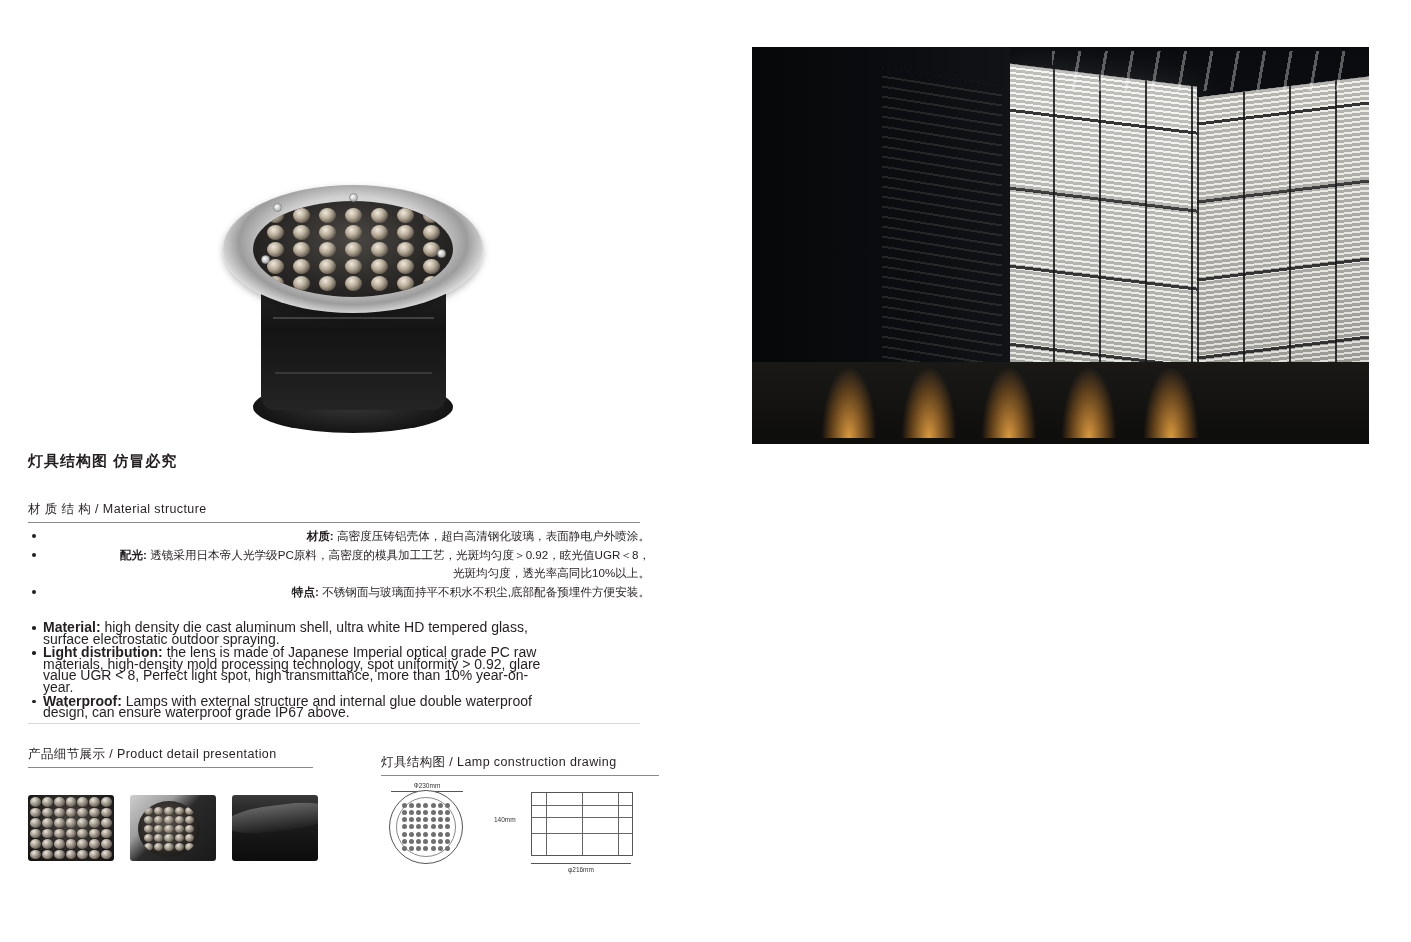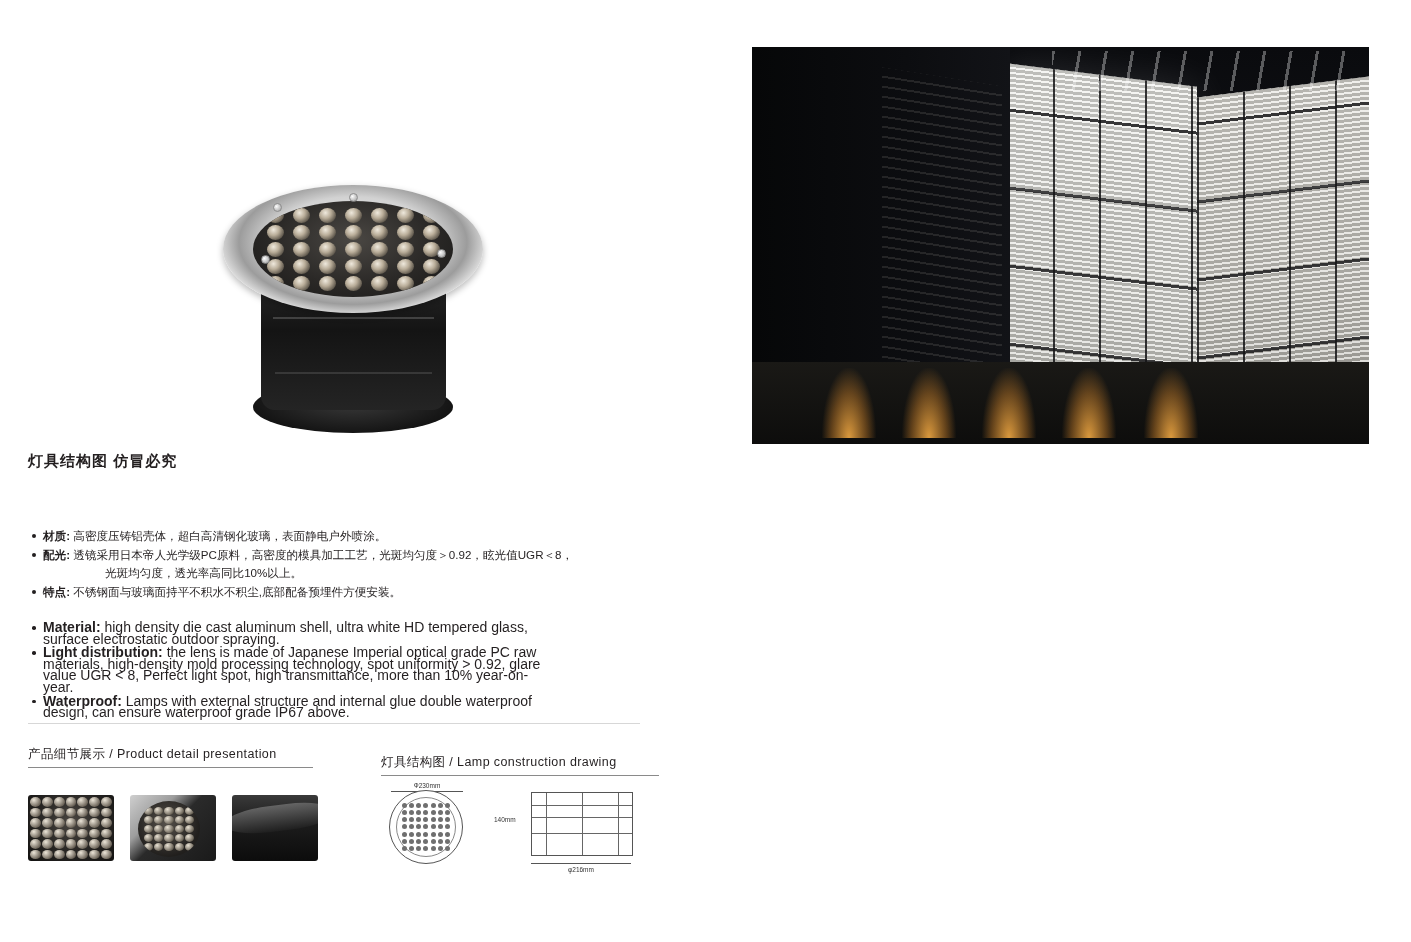--- a/index.html
+++ b/index.html
@@ -160,20 +160,21 @@
   #material-head .rule { width: 612px; }
 
   .cn-list {
     position: absolute;
     left: 30px;
     top: 527px;
     width: 620px;
     font-size: 11.6px;
     line-height: 17.5px;
     color: #231f20;
+    text-align: right;
   }
   .cn-list .row {
     position: relative;
     padding-left: 13px;
     margin-bottom: 1.5px;
   }
   .cn-list .row:before {
     content: "";
     position: absolute;
     left: 2px;
@@ -593,20 +594,24 @@
         </div>
         <div class="screw" style="left:38px; top:70px;"></div>
         <div class="screw" style="left:126px; top:8px;"></div>
         <div class="screw" style="left:214px; top:64px;"></div>
         <div class="screw" style="left:50px; top:18px;"></div>
       </div>
     </div>
 
     <div class="patent-title">灯具结构图 仿冒必究</div>
 
+    <div class="section-head" id="material-head">
+      <span>材 质 结 构 / Material structure</span>
+      <span class="rule"></span>
+    </div>
 
     <div class="cn-list">
       <div class="row">
         <b>材质:</b>
         <span>高密度压铸铝壳体，超白高清钢化玻璃，表面静电户外喷涂。</span>
       </div>
       <div class="row">
         <b>配光:</b>
         <span>透镜采用日本帝人光学级PC原料，高密度的模具加工工艺，光斑均匀度＞0.92，眩光值UGR＜8，</span>
         <div class="cont">光斑均匀度，透光率高同比10%以上。</div>

